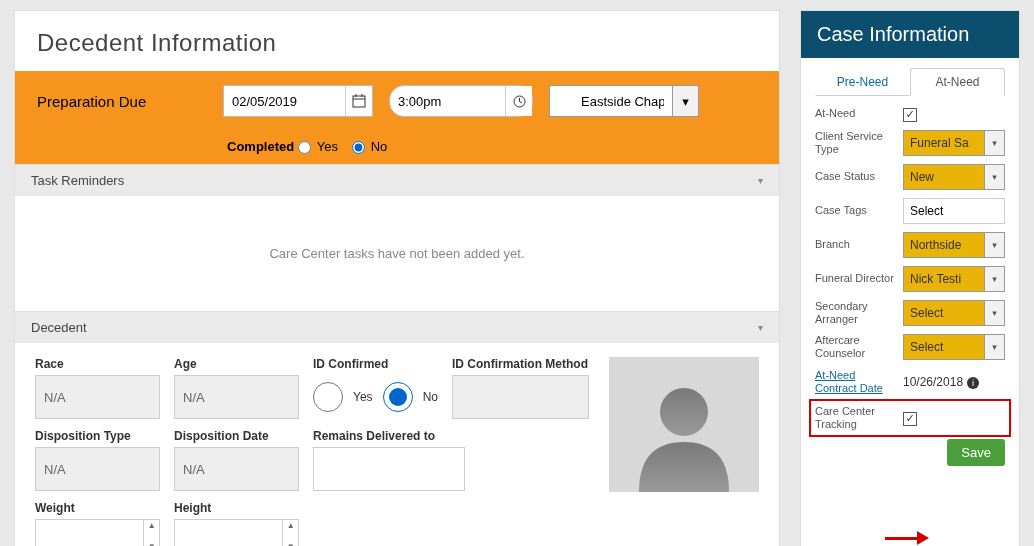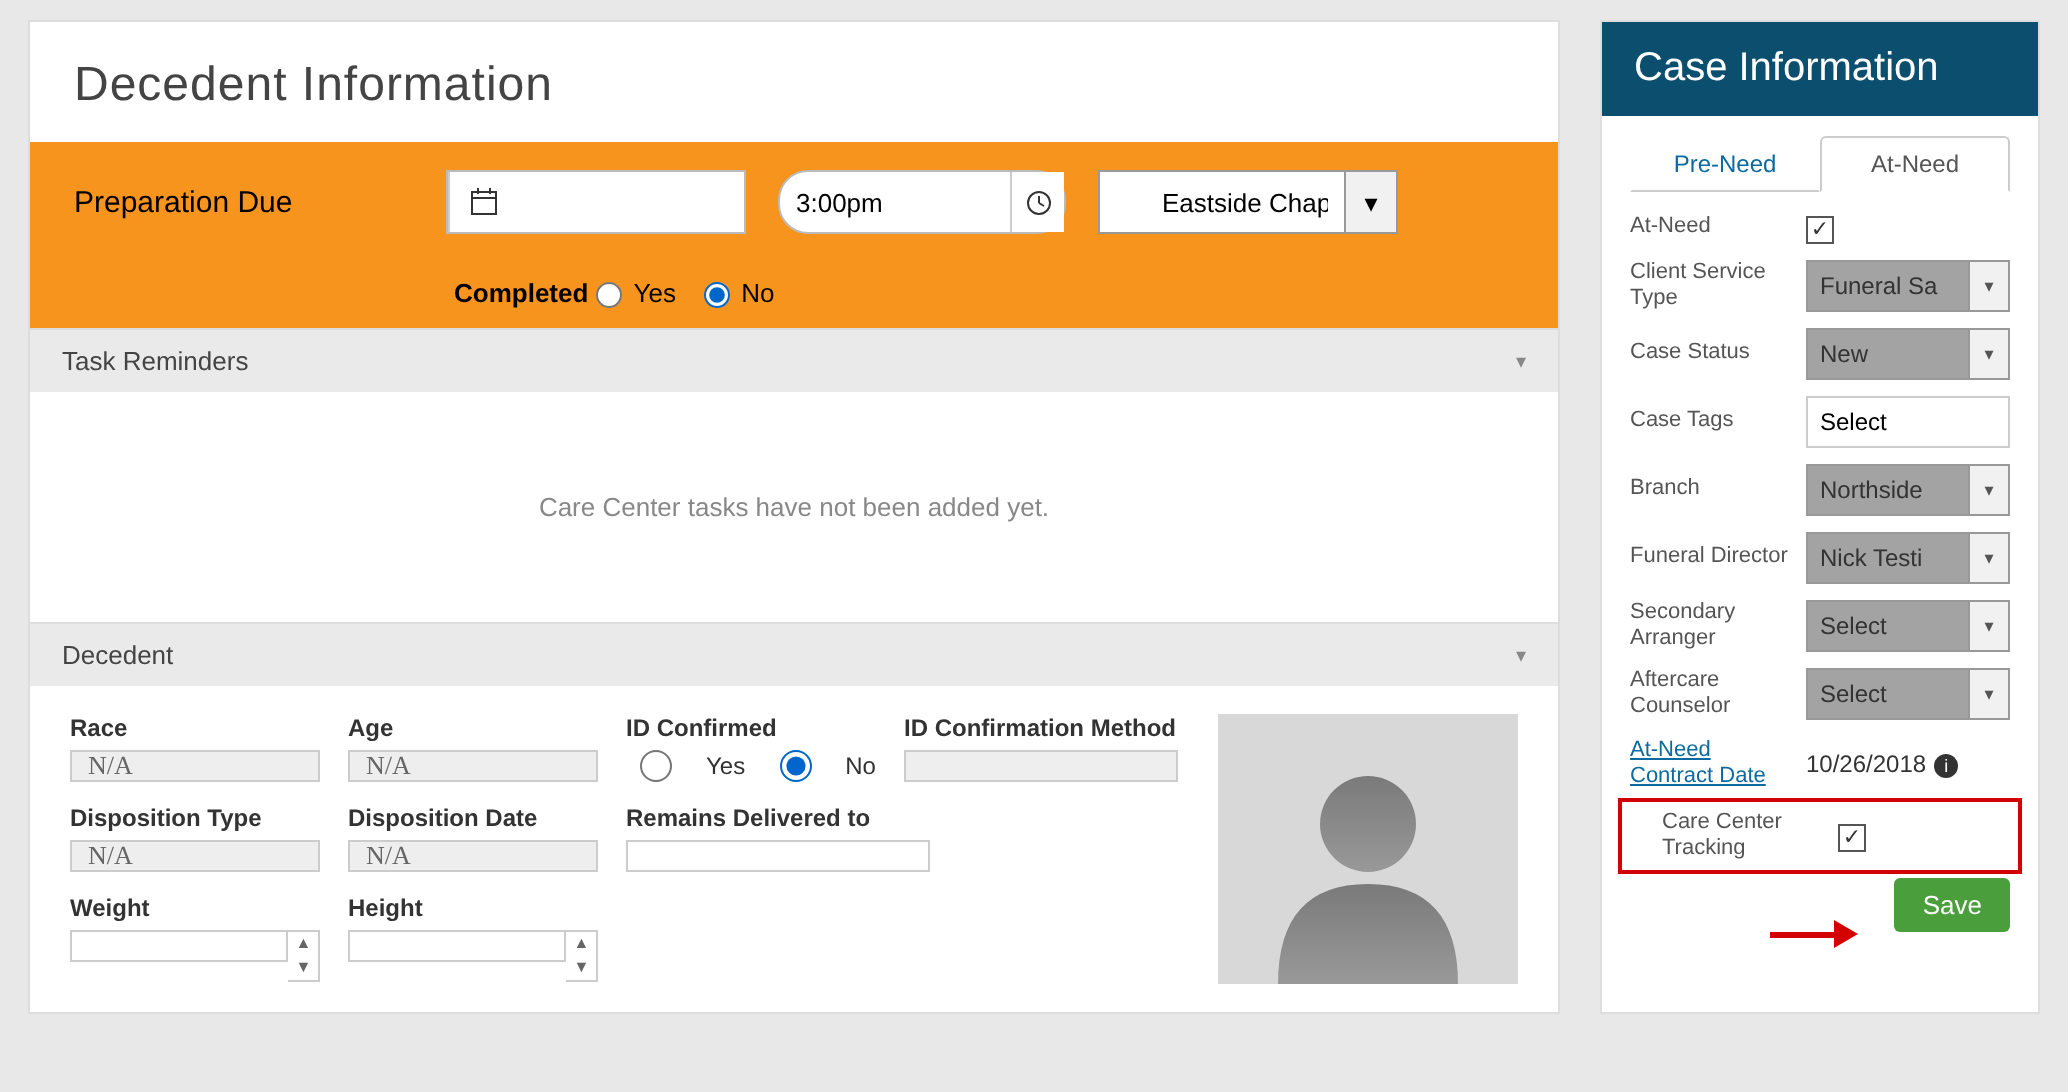--- a/index.html
+++ b/index.html
@@ -19,59 +19,60 @@
   .select-field .icon-btn { background:#f1f1f1; border-left:1px solid #999;}
   .completed-row { width:100%; padding-left:190px; margin-top:6px; font-size:13px; font-weight:600;}
   .completed-row label { font-weight:normal; margin-left:6px; margin-right:10px;}
   input[type=radio]{ vertical-align:middle; accent-color:#0066cc;}
   .section-hdr { background:#eaeaea; padding:8px 16px; font-size:13px; color:#444; display:flex; justify-content:space-between; align-items:center; border-top:1px solid #ddd;}
   .section-hdr .caret { font-size:10px; color:#888;}
   .empty-msg { text-align:center; color:#888; padding:50px 0; font-size:13px;}
   .decedent-body { padding:14px 20px; display:flex; gap:20px;}
   .dec-grid { flex:1; display:grid; grid-template-columns: 125px 125px 125px 1fr; gap:10px 14px;}
   .dec-item label { display:block; font-size:12px; font-weight:600; color:#333; margin-bottom:4px;}
-  .dec-item input, .readonly-box { width:100%; height:16px; border:1px solid #ccc; background:#eee; padding:0 8px; font-size:13px; color:#666;font-family:Liberation Serif, serif;}
+  .dec-item input, .readonly-box { width:100%; height:44px; border:1px solid #ccc; background:#eee; padding:0 8px; font-size:13px; color:#666;}
   .dec-item .plain { background:#fff;}
   .radio-inline { display:flex; gap:10px; align-items:center; font-size:12px; margin-top:4px;}
   .spinner-wrap { display:flex;}
   .spinner-wrap input { background:#fff;}
   .spinner-btns { width:18px; border:1px solid #ccc; border-left:none; display:flex; flex-direction:column;}
   .spinner-btns span { flex:1; font-size:8px; text-align:center; line-height:12px; color:#666;}
   .photo { width:150px; height:135px; background:#d8d8d8; display:flex; align-items:flex-end; justify-content:center; overflow:hidden;}
   .side-hdr { background:#0b4e6d; color:#fff; padding:12px 16px; font-size:20px;}
   .tabs { display:flex; padding:10px 14px 0; gap:0;}
   .tab { flex:1; text-align:center; padding:6px 0; font-size:12px; border:1px solid transparent; border-bottom:1px solid #ccc; color:#0b6aa0;}
   .tab.active { border:1px solid #ccc; border-bottom:1px solid #fff; color:#555; border-radius:3px 3px 0 0;}
   .side-body { padding:10px 14px 4px; display:flex; flex-direction:column; gap:8px;}
   .side-row { display:flex; align-items:center; gap:6px;}
   .side-row .lbl { width:82px; font-size:11px; color:#555; line-height:1.2;}
   .side-row .lbl.link { color:#0b6aa0;text-decoration:underline;}
   .side-row .ctrl { flex:1;}
-  .side-select { display:flex; border:1px solid #999; height:26px; background:#a3a3a3;}
+  .side-select { display:flex; border:1px solid #999; height:26px; background:#eab308;}
   .side-select span.txt { flex:1; padding:0 6px; font-size:12px; line-height:24px; overflow:hidden; white-space:nowrap;}
   .side-select span.dd { width:20px; background:#f1f1f1; border-left:1px solid #999; display:flex; align-items:center; justify-content:center; font-size:9px; color:#555;}
   .side-input { border:1px solid #ccc; height:26px; width:100%; padding:0 6px; font-size:12px;}
-  .cc-row { border:2px solid #d40000; padding:4px 20px; margin:0 8px;justify-content:space-between;}
+  .cc-row { border:2px solid #d40000; padding:4px 4px; margin:0 8px;justify-content:space-between;}
   .save-btn { align-self:flex-end; margin:2px 14px 8px; background:#4a9e3c; color:#fff; border:none; border-radius:3px; padding:6px 14px; font-size:13px;}
   .arrow { position:absolute; right:90px; bottom:32px; width:44px; height:14px;}
   .arrow-line { position:absolute; top:6px; left:0; width:32px; height:3px; background:#d40000;}
   .arrow-head { position:absolute; right:0; top:0; width:0; height:0; border-left:12px solid #d40000; border-top:7px solid transparent; border-bottom:7px solid transparent;}
   .chk { width:14px; height:14px; border:1px solid #555; display:inline-flex; align-items:center; justify-content:center; font-size:11px; color:#333;}
   .info-icon { display:inline-flex; width:12px; height:12px; border-radius:50%; background:#333; color:#fff; font-size:9px; align-items:center; justify-content:center; margin-left:4px;}
 </style>
 </head>
 <body>
 
 <div class="page">
   <div class="main">
     <h1 class="title">Decedent Information</h1>
 
     <div class="prep">
       <div class="prep-label">Preparation Due</div>
       <div class="field date-field">
+        <input value="02/05/2019" style="">
         <div class="icon-btn">
           <svg width="14" height="14" viewBox="0 0 14 14">
               <rect x="1" y="2" width="12" height="11" fill="none" stroke="#333"></rect>
               <line x1="1" y1="5" x2="13" y2="5" stroke="#333"></line>
               <line x1="4" y1="0" x2="4" y2="3" stroke="#333"></line>
               <line x1="10" y1="0" x2="10" y2="3" stroke="#333"></line>
             </svg>
         </div>
       </div>
       <div class="field time-field">

